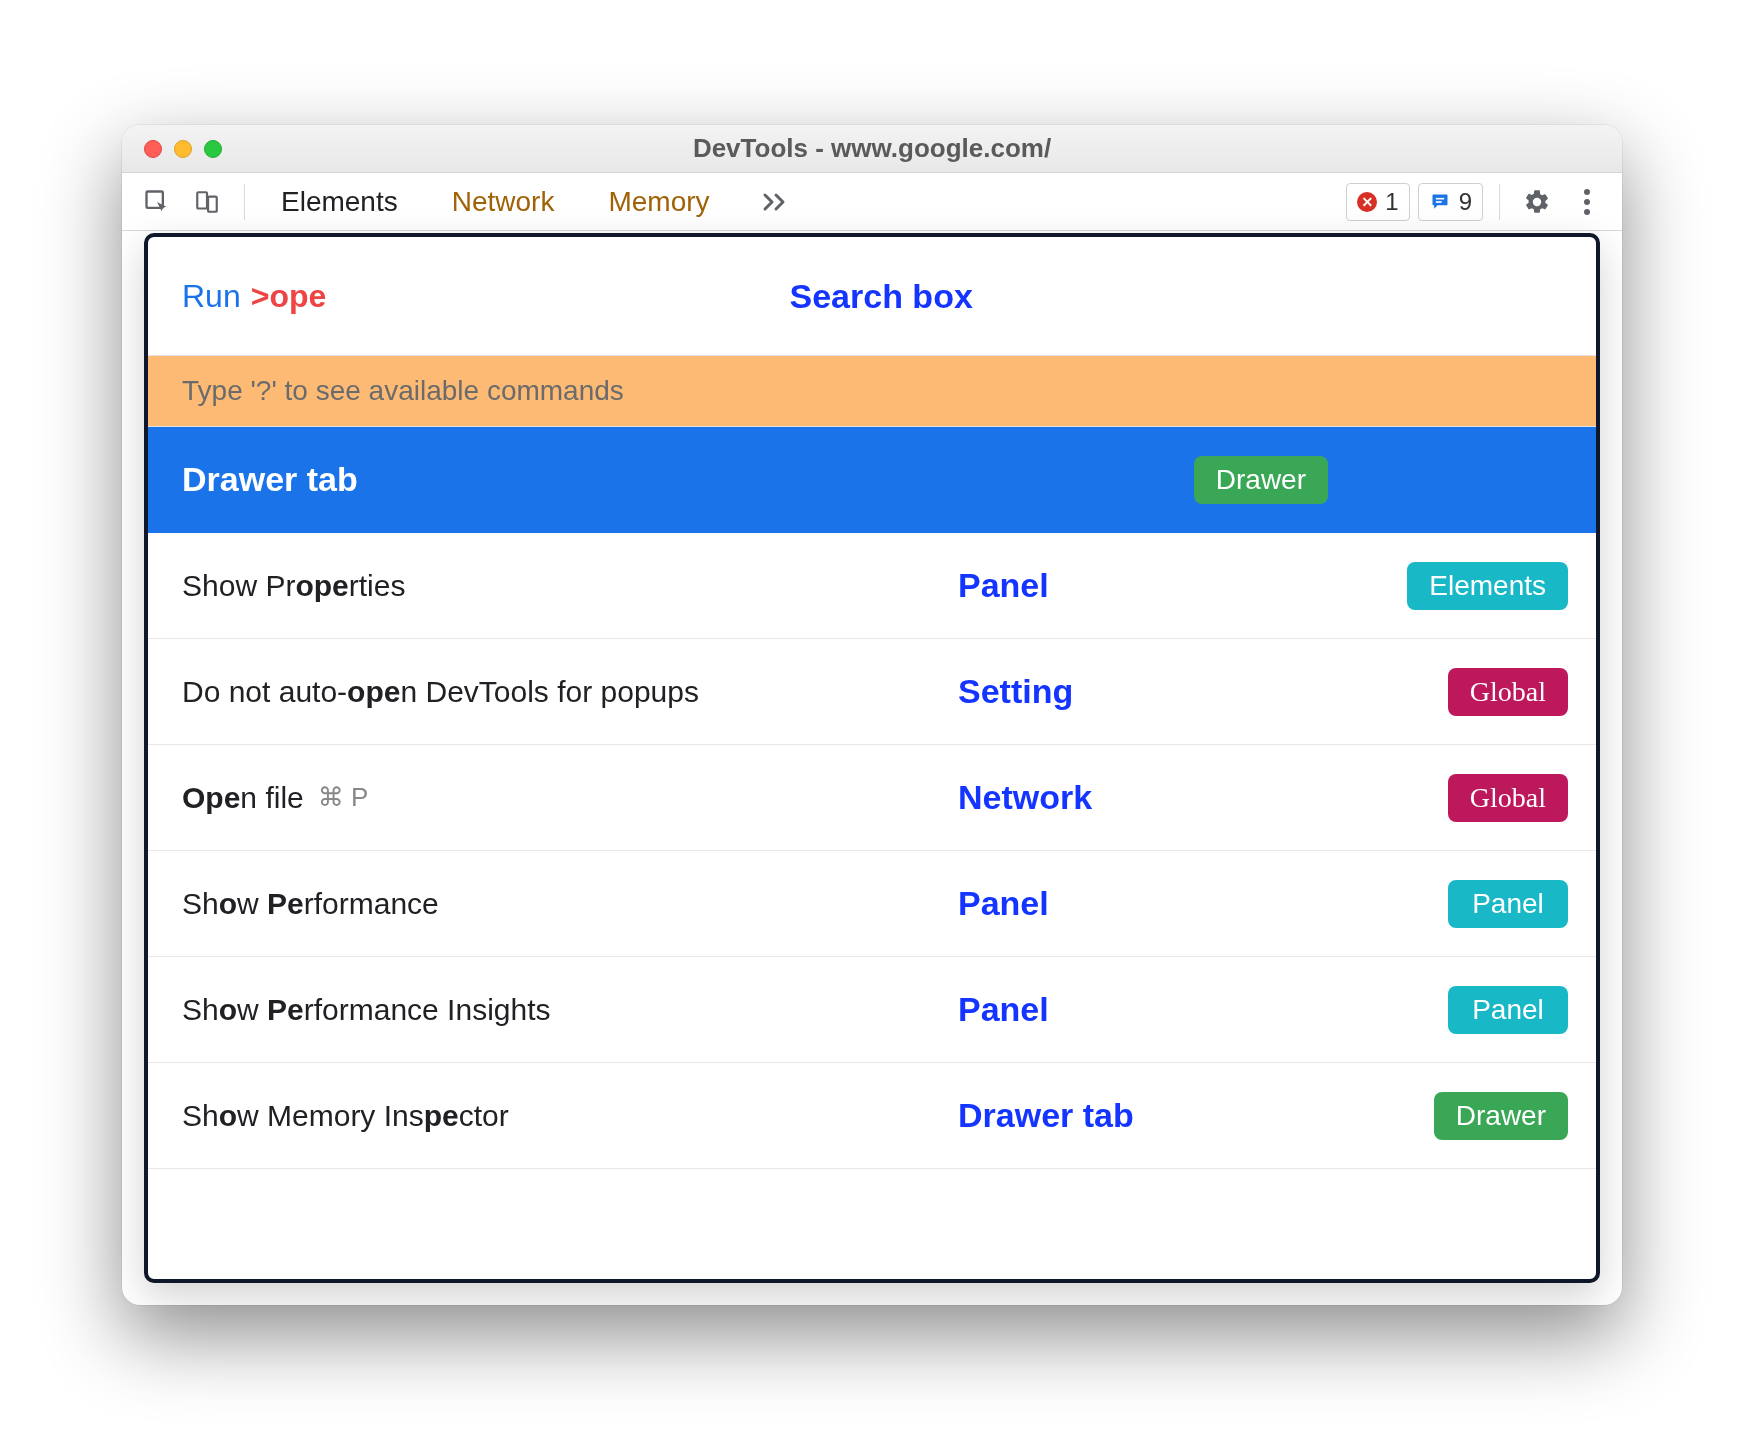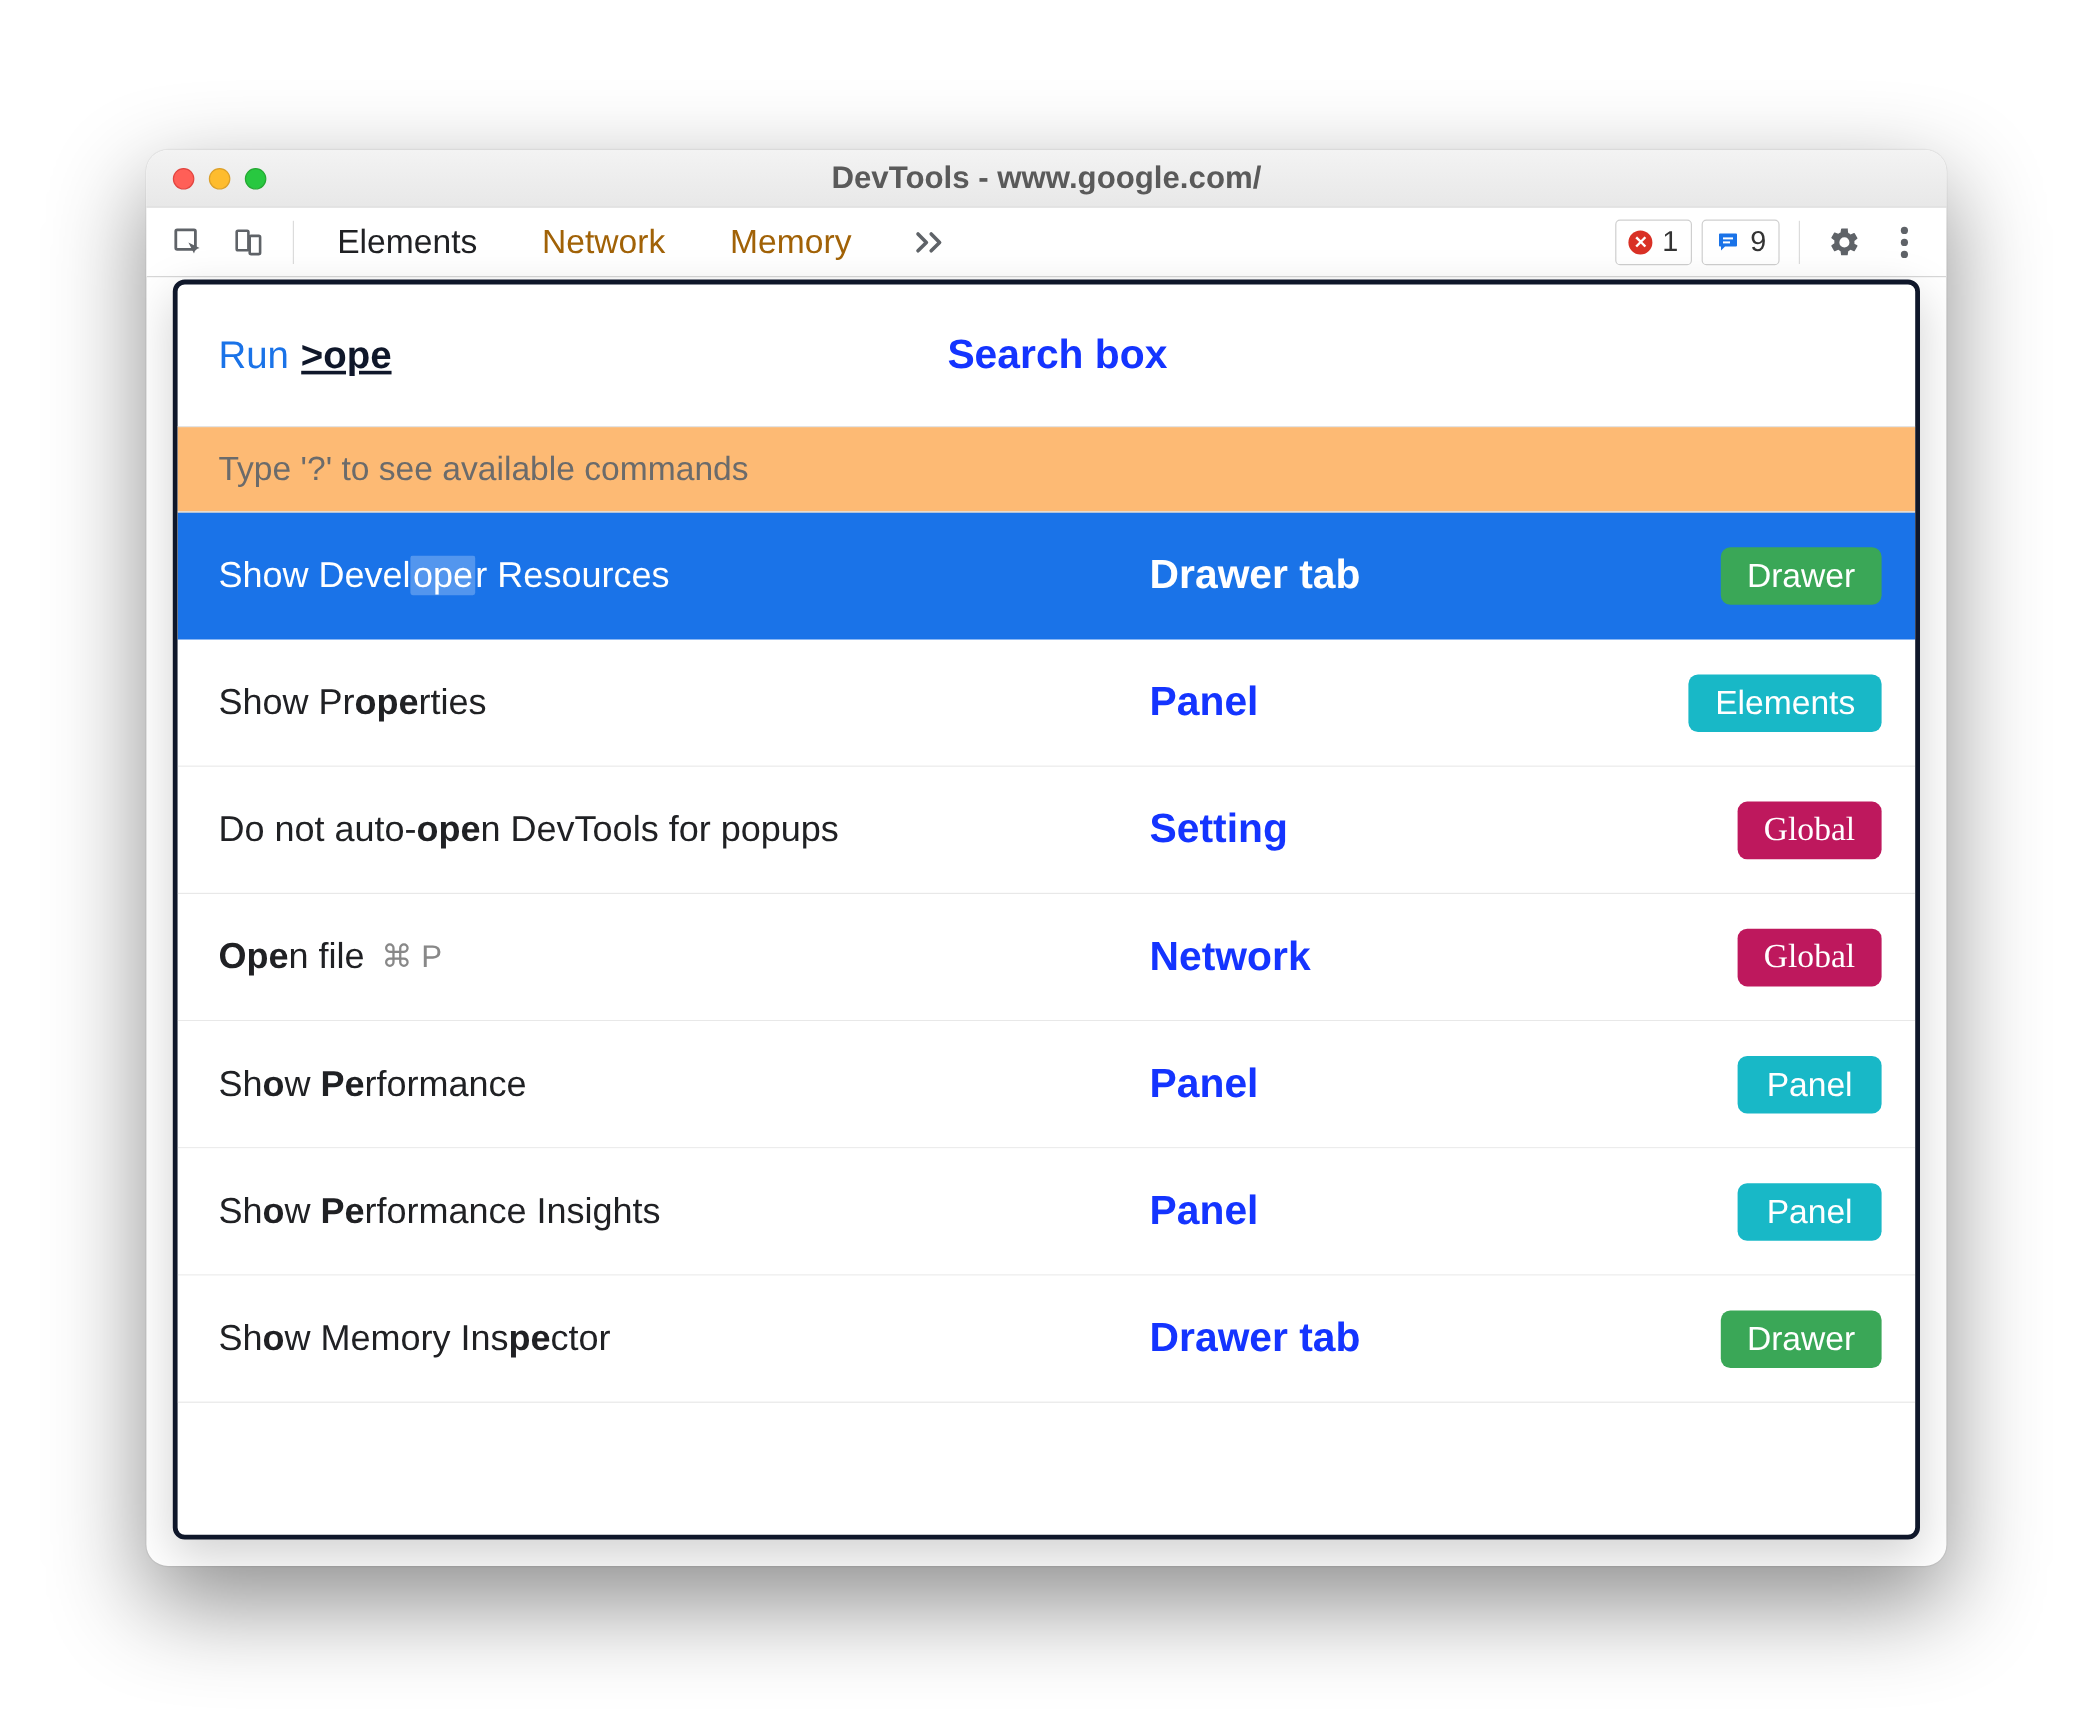--- a/index.html
+++ b/index.html
@@ -138,27 +138,26 @@
     padding: 0 34px;
     position: relative;
   }
   .run-label {
     color: #1a73e8;
     font-size: 32px;
     margin-right: 10px;
   }
   .search-input {
     font-size: 32px;
-    color: #0f172a;
+    color: #ef4444;
     font-weight: 600;
     border: none;
     outline: none;
     background: transparent;
     width: 360px;
-    text-decoration: underline;
   }
   .annot {
     color: #1434ff;
     font-weight: 700;
     font-size: 34px;
   }
   .annot.searchbox { position:absolute; left:50%; transform:translateX(-45%); }
   .hint-row {
     height: 72px;
     background: #fdba74;
@@ -300,23 +299,20 @@
 
     <div class="cmd-panel">
       <div class="search-row">
         <span class="run-label">Run</span>
         <input class="search-input" value="&gt;ope" style="">
         <span class="annot searchbox">Search box</span>
       </div>
       <div class="hint-row">Type '?' to see available commands</div>
       <div class="list" id="results">
           <div class="row sel">
-            <div class="left">
-              <span><span>Show Devel</span><span class="match">ope</span><span>r Resources</span></span>
-            </div>
             <div class="mid">Drawer tab</div>
             <div class="right">
               <div class="badge drawer">Drawer</div>
             </div>
           </div>
           <div class="row">
             <div class="left">
               <span><span>Show Pr</span><span class="hl">ope</span><span>rties</span></span>
             </div>
             <div class="mid">Panel</div>

